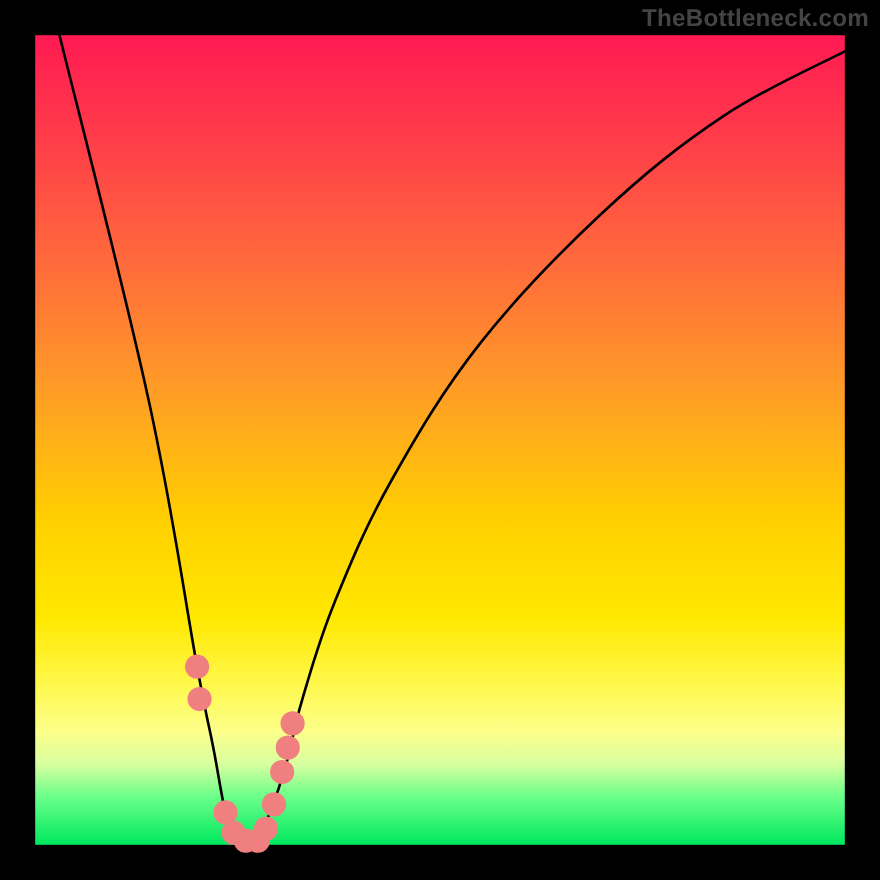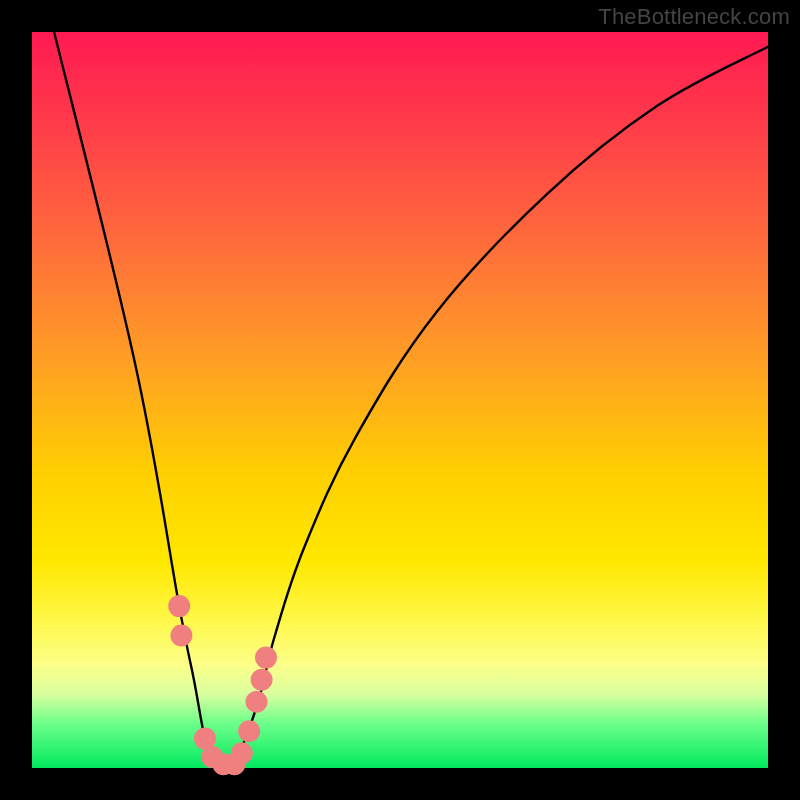--- a/index.html
+++ b/index.html
@@ -38,21 +38,21 @@
       #6cff8a 94%,
       #00e85e 100%
     );
   }
   .watermark {
     position: absolute;
     top: 4px;
     right: 10px;
     color: #444;
     font-size: 22px;
-    font-weight: 400;
+    font-weight: 700;
     letter-spacing: 0.2px;
     pointer-events: none;
     margin-left: 36px;
   }
   svg.overlay {
     position: absolute;
     left: 0;
     top: 0;
     width: 736px;
     height: 736px;

